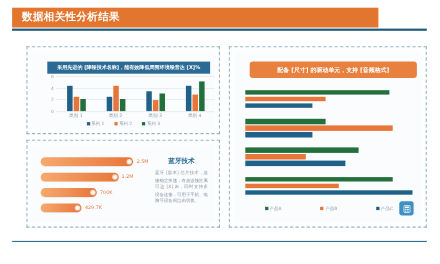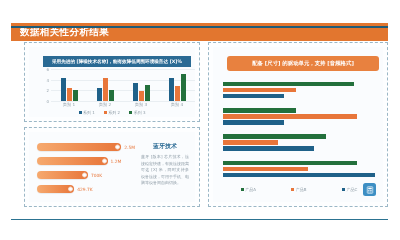--- a/index.html
+++ b/index.html
@@ -21,22 +21,22 @@
     width: 400px;
     height: 225px;
     background: #ffffff;
     box-sizing: border-box;
   }
 
   
   .title-banner {
     position: absolute;
     left: 11px;
-    top: 23px;
-    width: 377px;
+    top: 7px;
+    width: 333px;
     height: 18px;
     background: #E2762F;
     box-sizing: border-box;
   }
   .title-text {
     position: absolute;
     left: 9px;
     top: 50%;
     transform: translateY(-50%);
     color: #ffffff;

